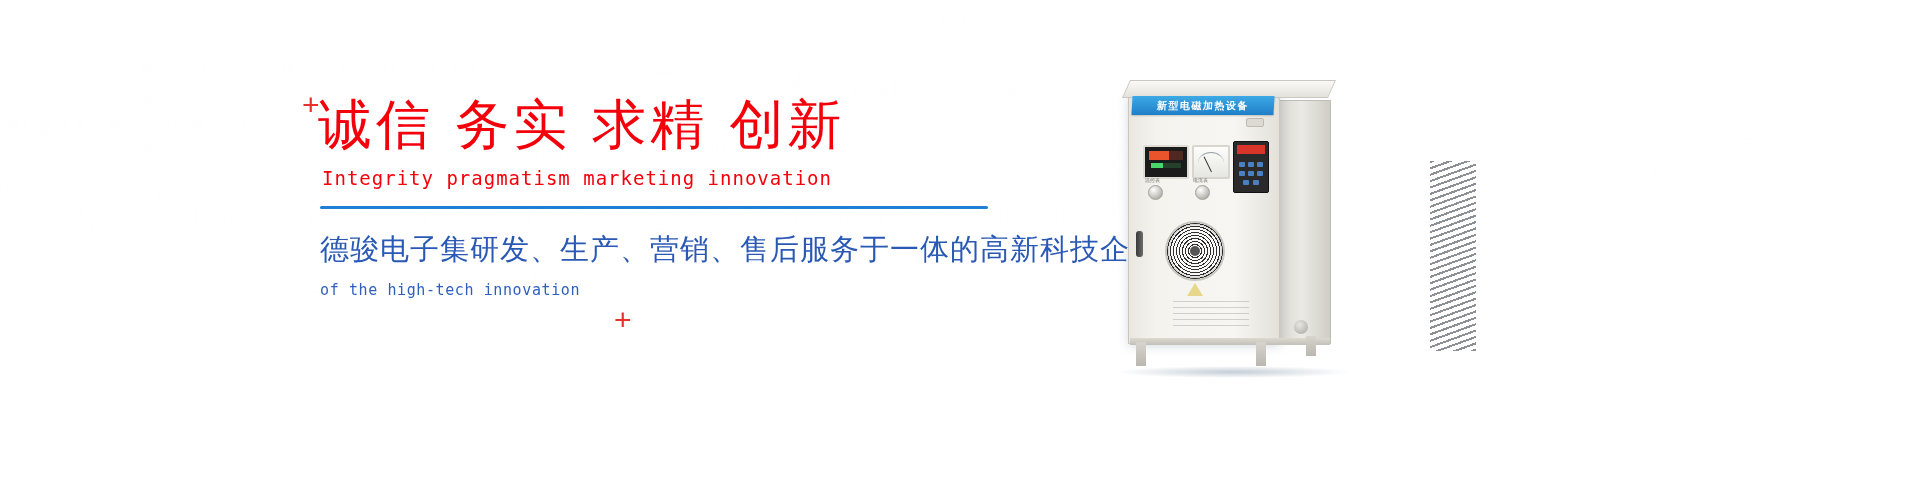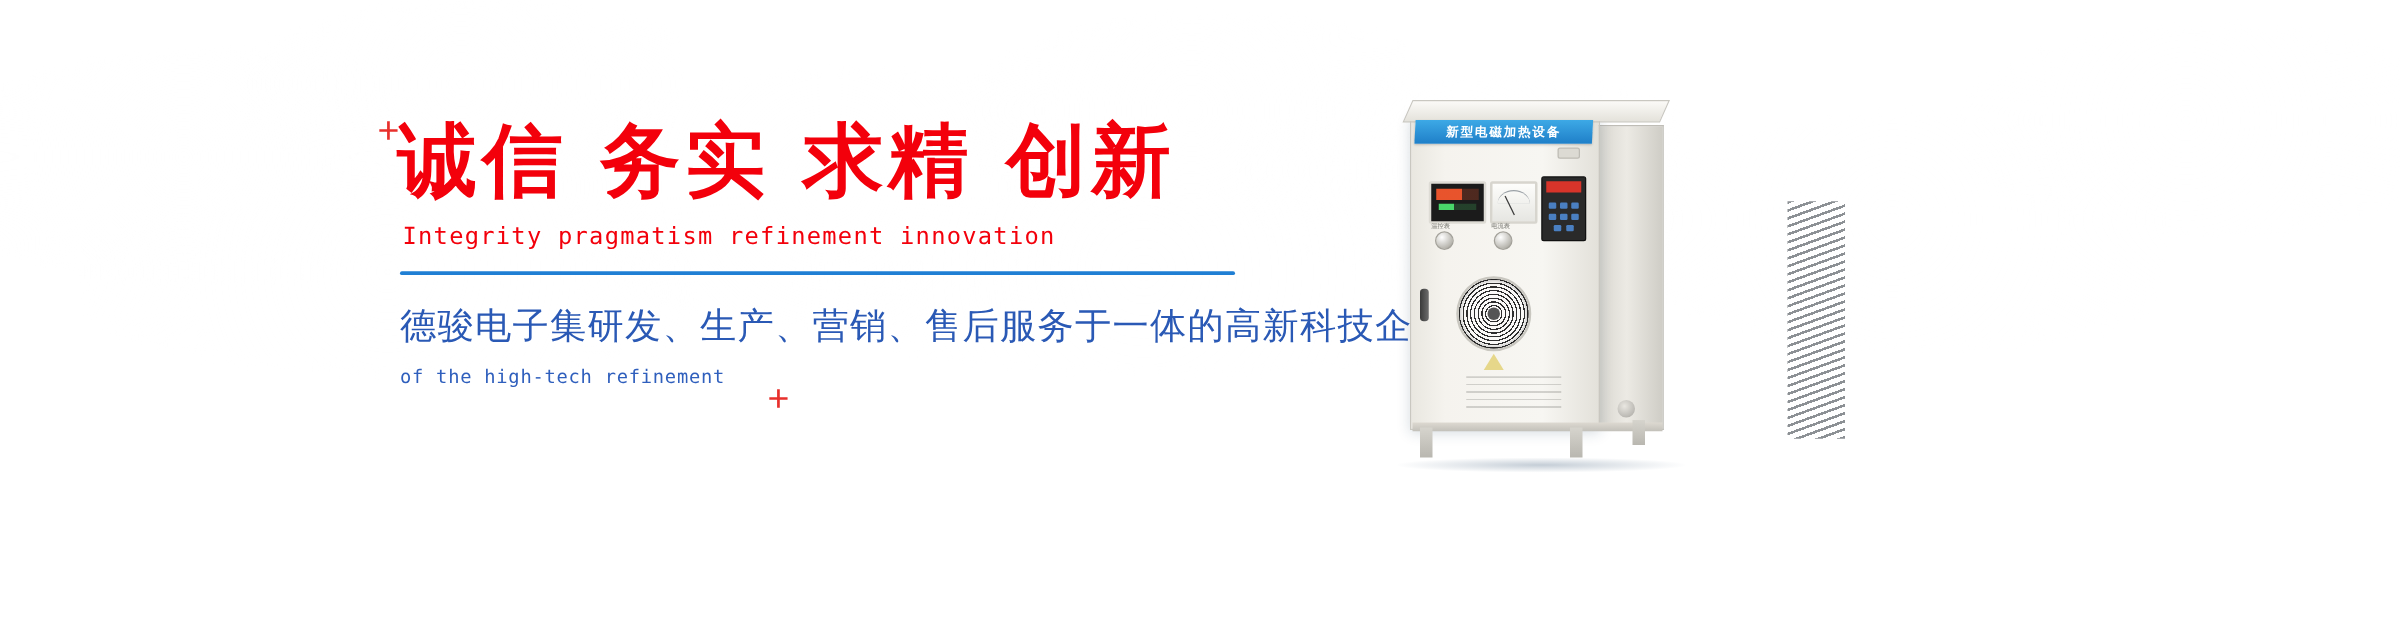--- a/index.html
+++ b/index.html
@@ -66,22 +66,22 @@
     position:absolute;left:0;top:286px;width:100%;height:4px;
     background:linear-gradient(to bottom, rgba(255,255,255,0.9), rgba(255,255,255,0));
   }
 
   
   .copy{position:absolute; left:318px; top:96px; width:700px;}
 
   .headline{
     color:#f3000b;
     font-family:"DejaVu Sans","Liberation Sans",sans-serif;
-    font-size:64px;
-    font-weight:700;
+    font-size:54px;
+    font-weight:400;
     letter-spacing:4px;
     line-height:1.06;
     margin:0;
     white-space:nowrap;
   }
   .headline-en{
     color:#f3000b;
     font-family:"DejaVu Sans Mono","Liberation Mono",monospace;
     font-size:19px;
     letter-spacing:1px;
@@ -276,24 +276,24 @@
     <div class="streak s3"></div>
     <div class="streak s4"></div>
     <div class="streak s5"></div>
   </div>
 
   <div class="plus plus-a">+</div>
   <div class="plus plus-b">+</div>
 
   <div class="copy">
     <div class="headline">诚信 务实 求精 创新</div>
-    <div class="headline-en">Integrity  pragmatism  refinement  innovation</div>
+    <div class="headline-en">Integrity  pragmatism  marketing  innovation</div>
     <div class="divider"></div>
     <div class="sub-cn">德骏电子集研发、生产、营销、售后服务于一体的高新科技企业</div>
-    <div class="sub-en">of the high-tech refinement</div>
+    <div class="sub-en">of the high-tech innovation</div>
   </div>
 
   <div class="machine">
     <div class="mach-shadow"></div>
     <div class="mach-side">
       <div class="mach-vent"></div>
     </div>
     <div class="mach-front">
       <div class="ctrl-digital">
         <div class="seg"></div>

